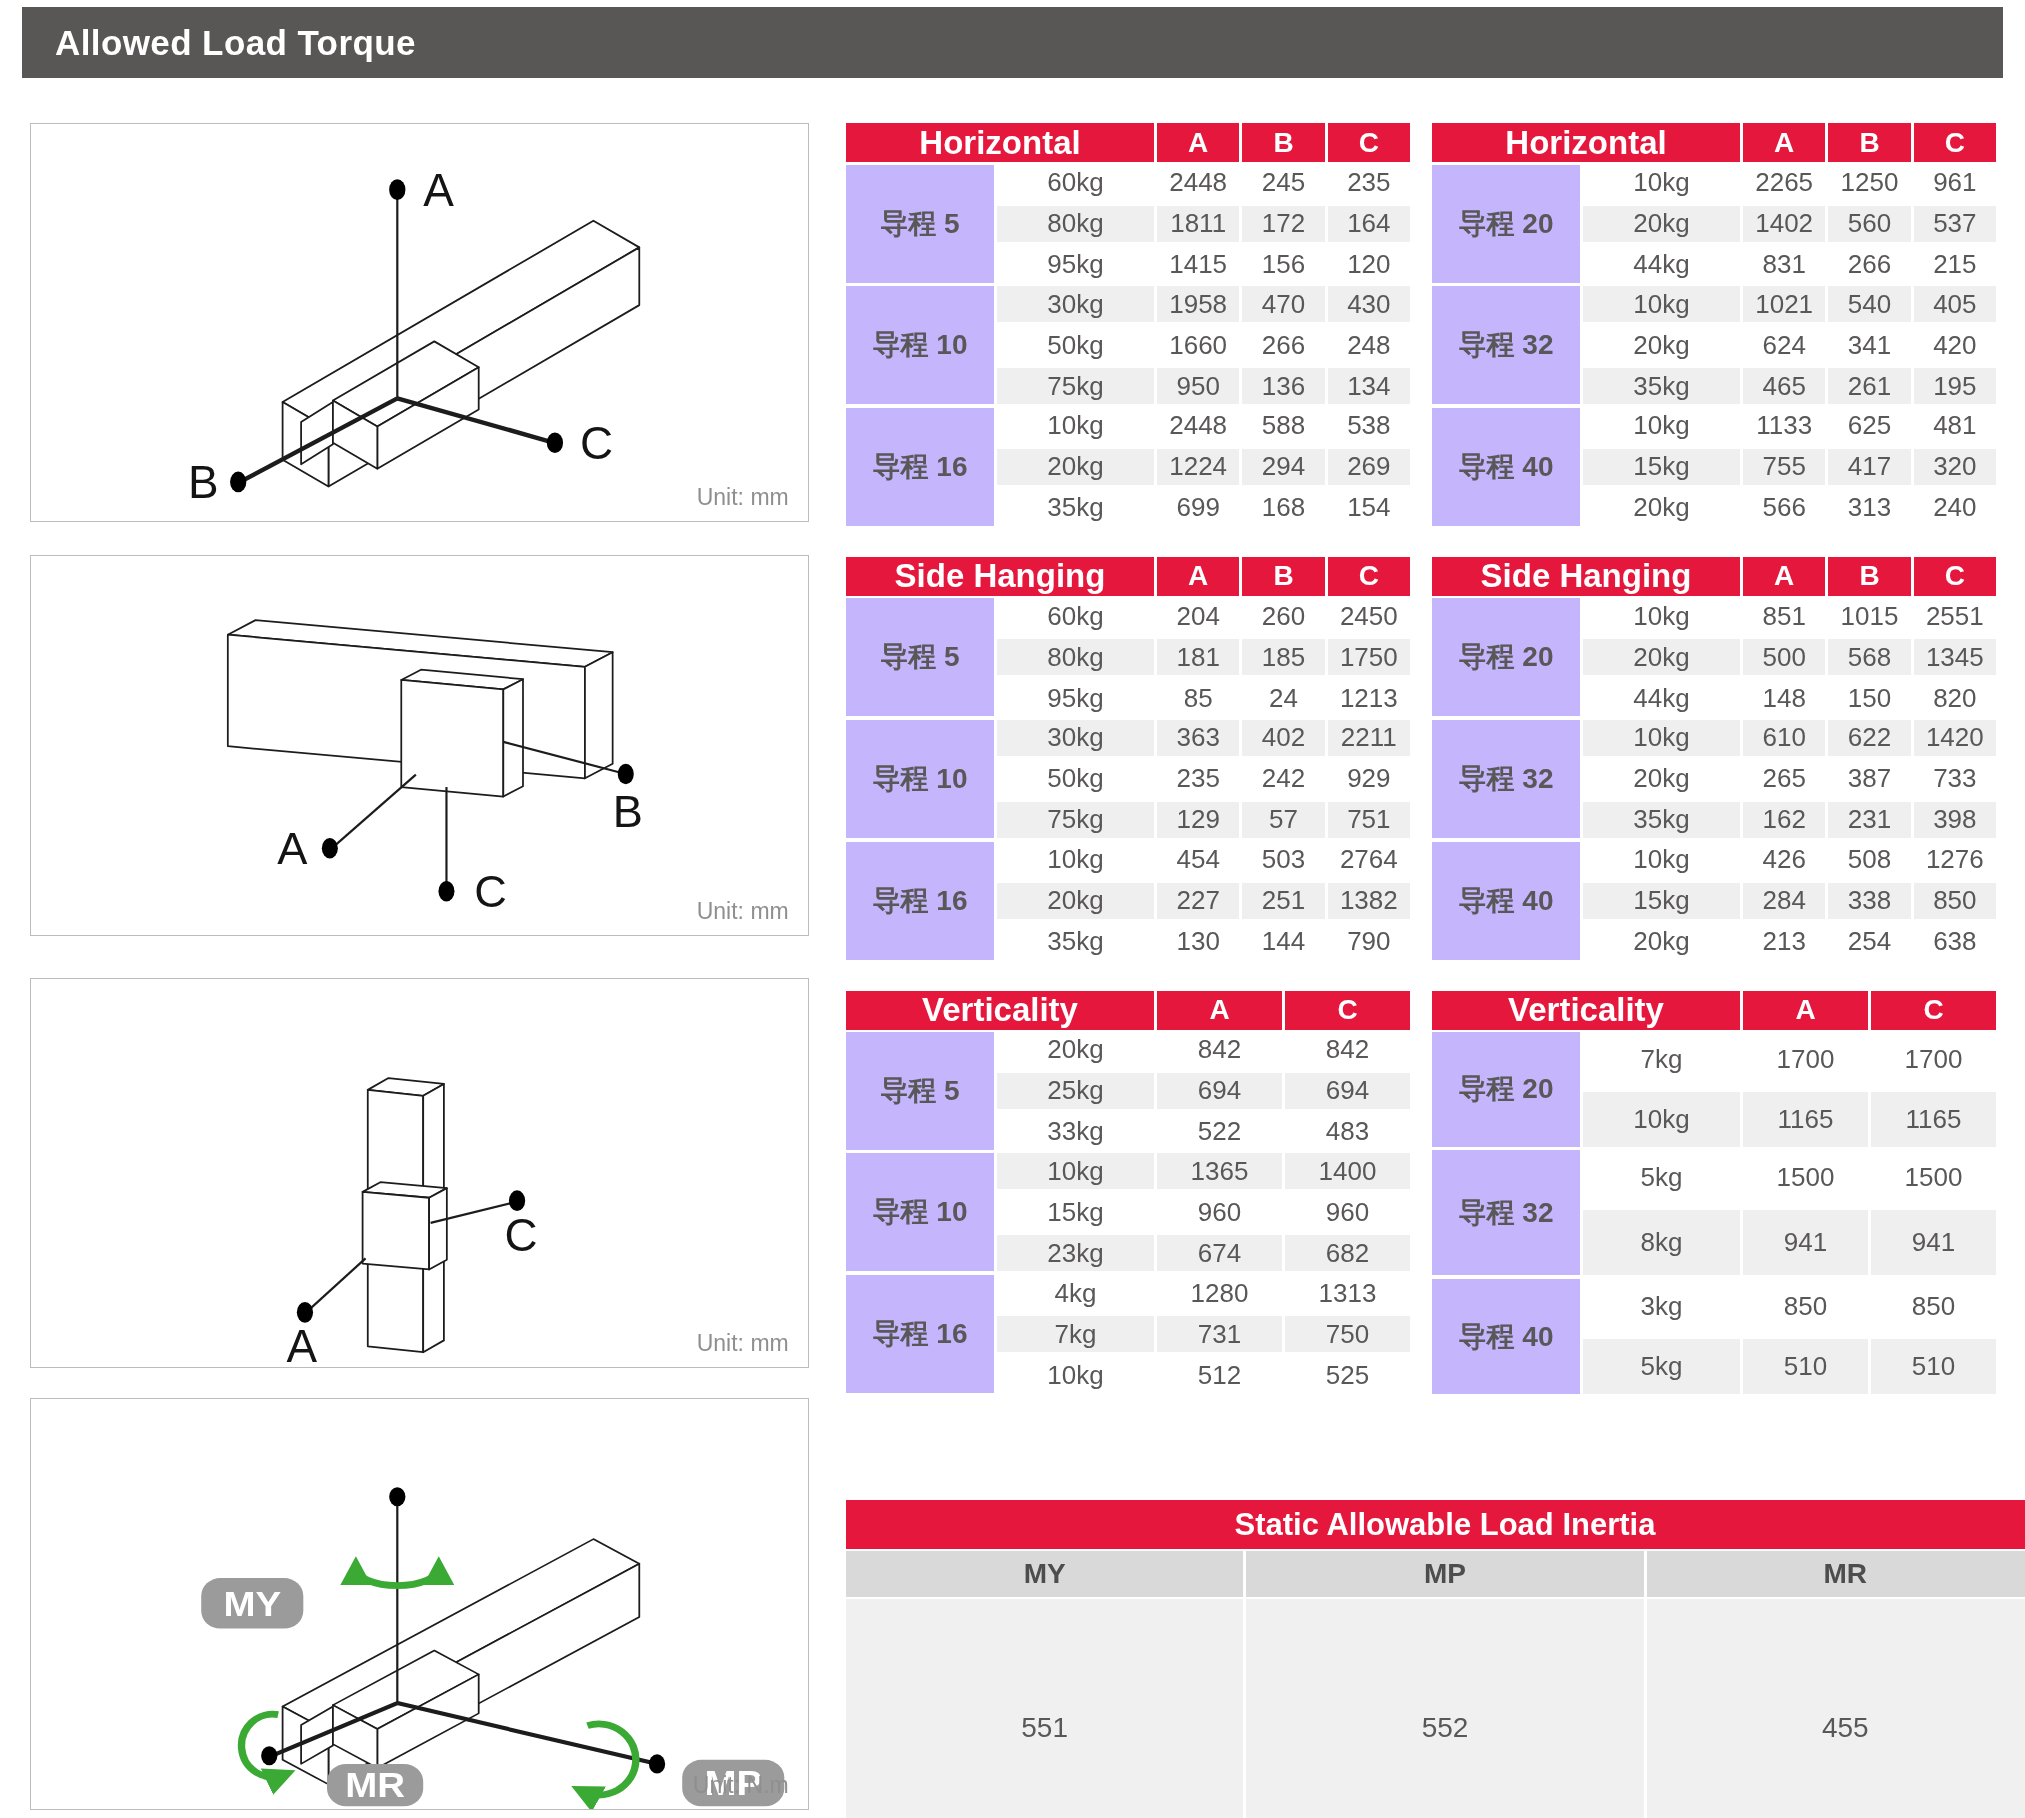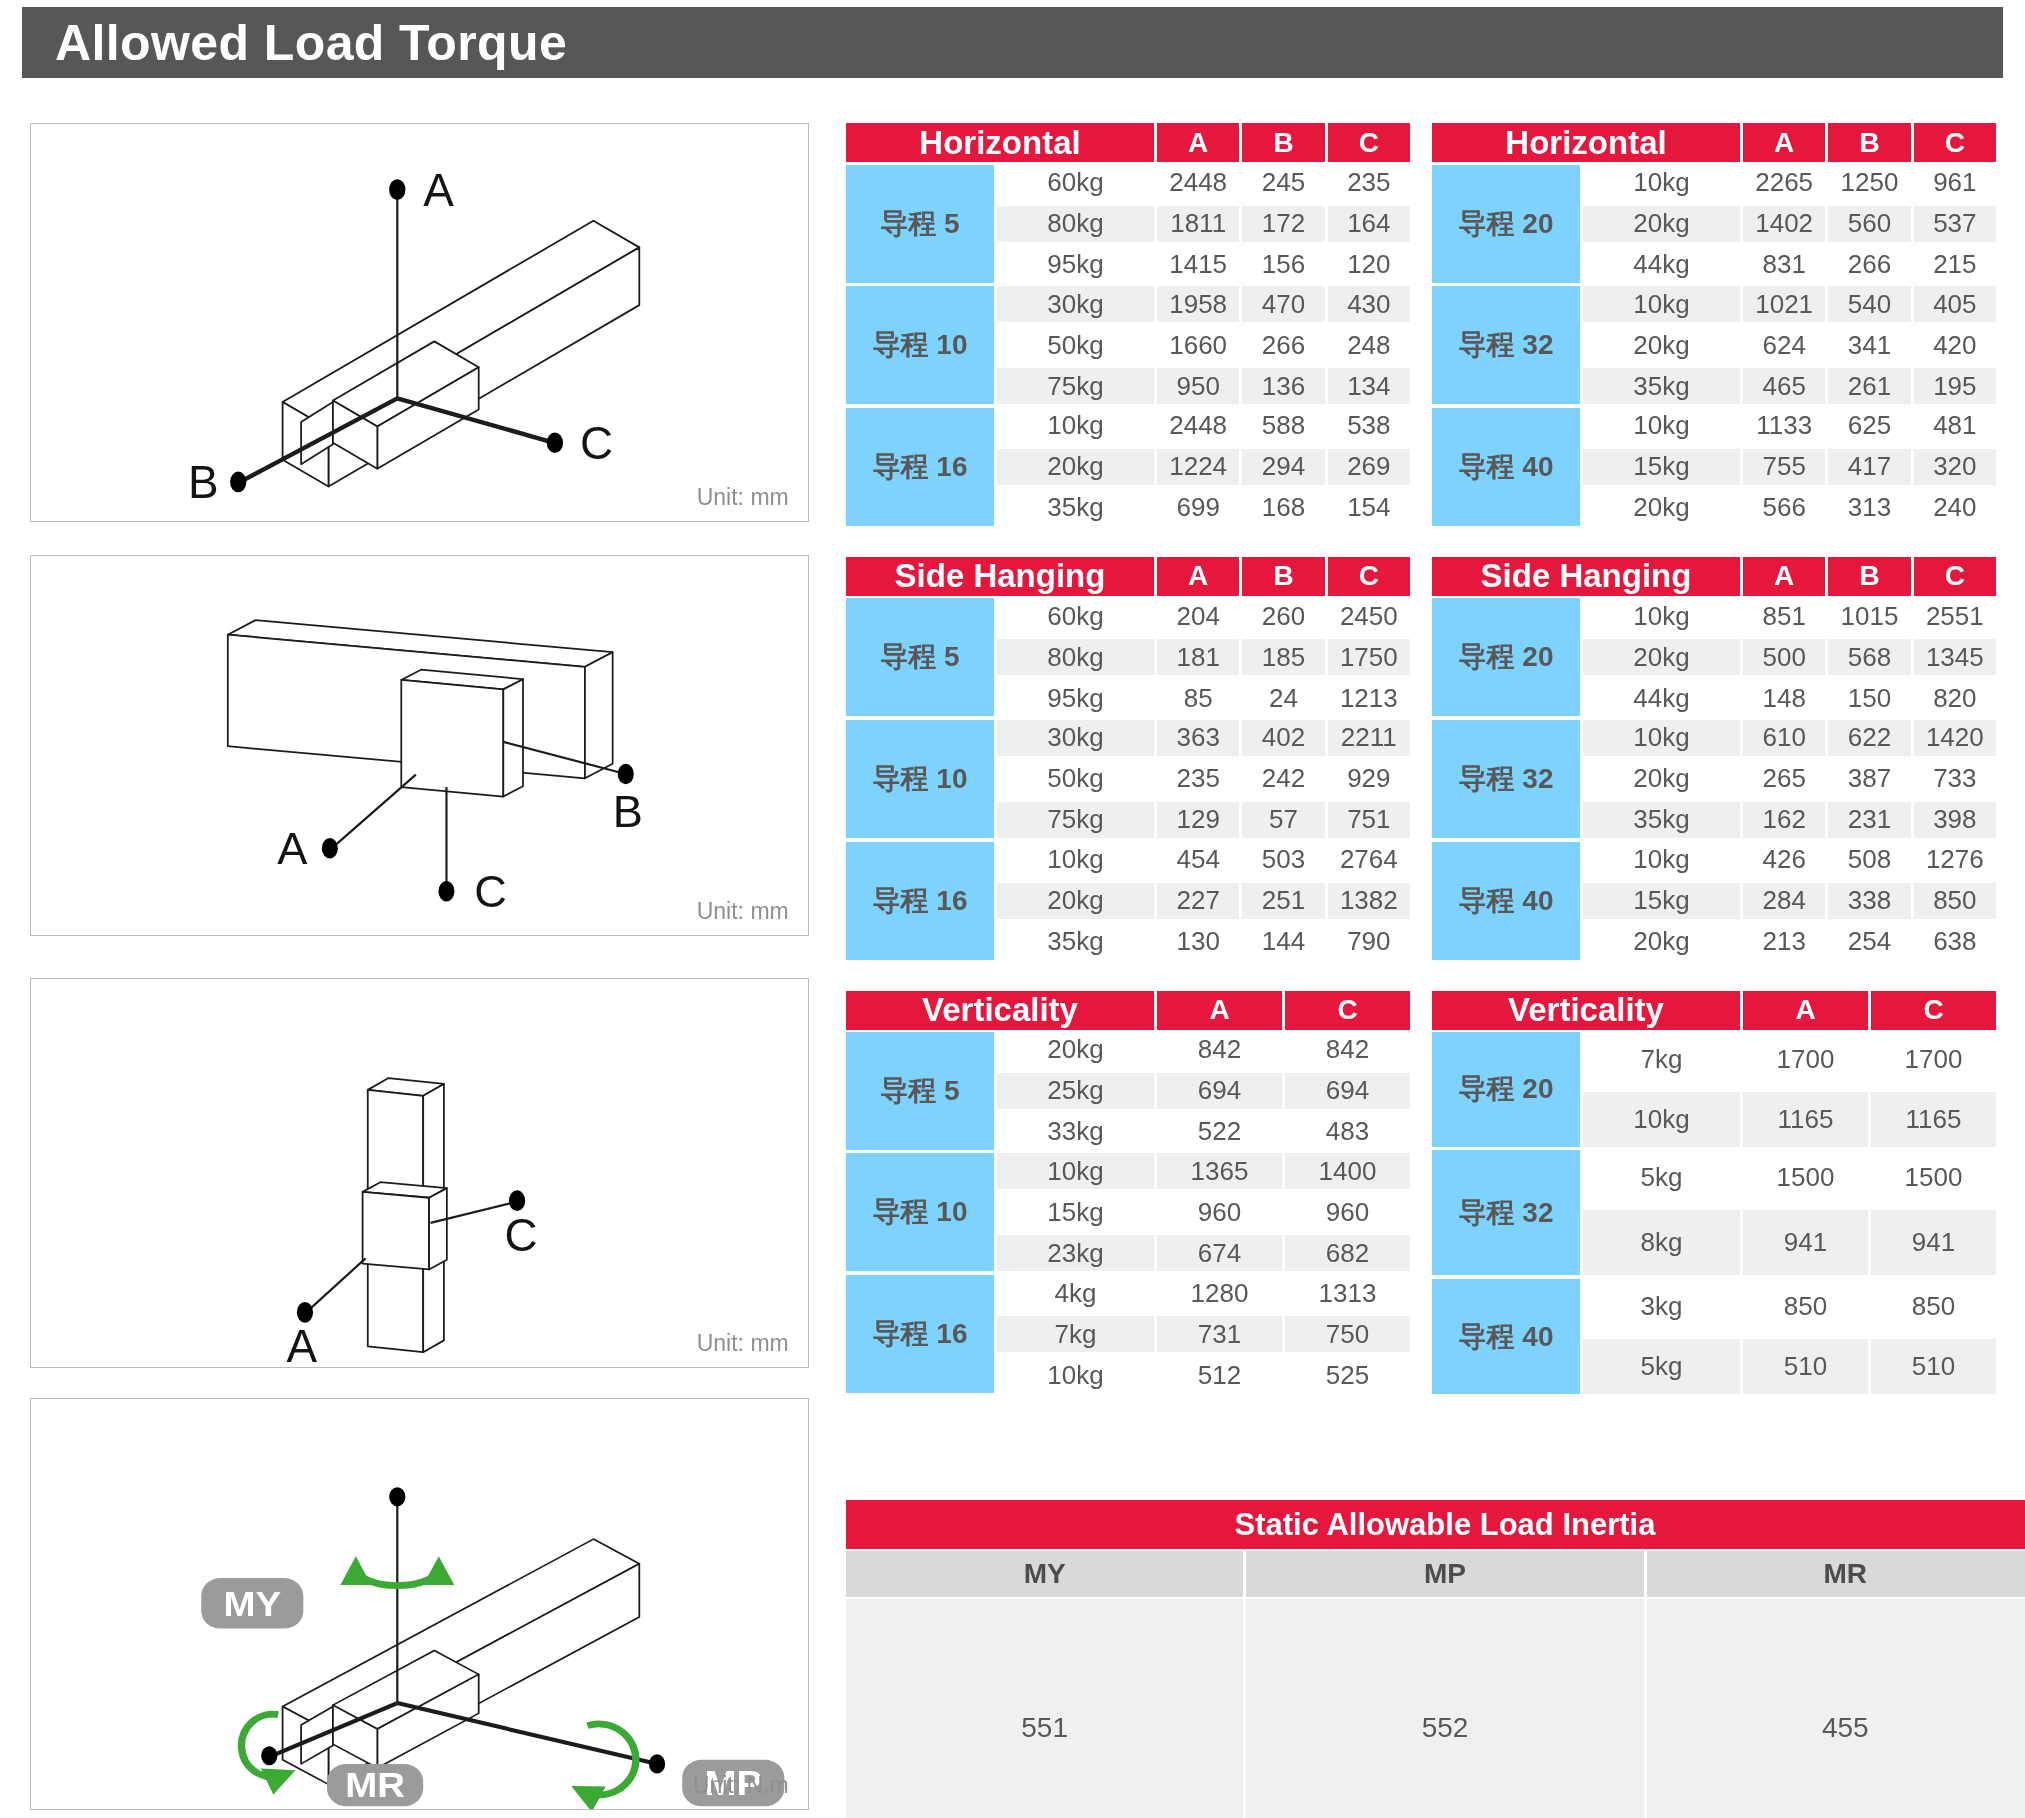--- a/index.html
+++ b/index.html
@@ -5,21 +5,21 @@
   * { margin:0; padding:0; box-sizing:border-box; }
   html,body { background:#fff; }
   body {
     width:2025px; height:1819px; overflow:hidden;
     font-family:"Liberation Sans", sans-serif; color:#595757;
   }
   .title-bar {
     margin:7.4px 22px 0 22px; height:71px; background:#595656;
     display:flex; align-items:center; padding-left:33px;
   }
-  .title-bar h1 { color:#fff; font-size:50px; font-weight:bold; letter-spacing:0.4px; }
+  .title-bar h1 { color:#fff; font-size:35px; font-weight:bold; letter-spacing:0.4px; }
 
   .content { display:flex; padding:45px 0 0 30px; }
 
   
   .diagrams { width:779px; margin-right:37px; flex:none; }
   .panel { position:relative; border:1.5px solid #bcbcbc; background:#fff; }
   .panel svg { display:block; width:100%; height:100%; }
   .p1 { height:399px; margin-bottom:33px; }
   .p2 { height:381px; margin-bottom:42px; }
   .p3 { height:390px; margin-bottom:30px; }
@@ -38,21 +38,21 @@
   .tables { width:1151px; flex:none; }
   .tables-grid { display:grid; grid-template-columns:564px 564px; column-gap:22px; row-gap:31px; }
   .load-table { width:564px; }
   .lt-head { display:grid; gap:3px; height:39px; margin-bottom:2.2px; }
   .lt-title,.lt-col { background:#e5173c; color:#fff; font-weight:bold;
     display:flex; align-items:center; justify-content:center; }
   .lt-title { font-size:33px; }
   .lt-col { font-size:28px; }
   .lt-group { display:grid; grid-template-columns:148px 1fr; gap:3px; }
   .lt-group.gap { margin-top:3.7px; }
-  .lt-glabel { background:#7dd3fc; color:#595757; font-weight:bold; font-size:28px;
+  .lt-glabel { background:#c4b5fd; color:#595757; font-weight:bold; font-size:28px;
     display:flex; align-items:center; justify-content:center; }
   .lt-rows .lt-row { display:grid; gap:3px; margin-bottom:5px; }
   .lt-rows .lt-row:last-child { margin-bottom:0; }
   .lt-row > div { display:flex; align-items:center; justify-content:center;
     font-size:26px; color:#595757; background:#fff; }
   .lt-row.even > div { background:#efefef; }
 
   
   .static-table { margin-top:106px; width:1198px; }
   .st-head { height:49px; background:#e5173c; color:#fff; font-weight:bold; font-size:31px;

